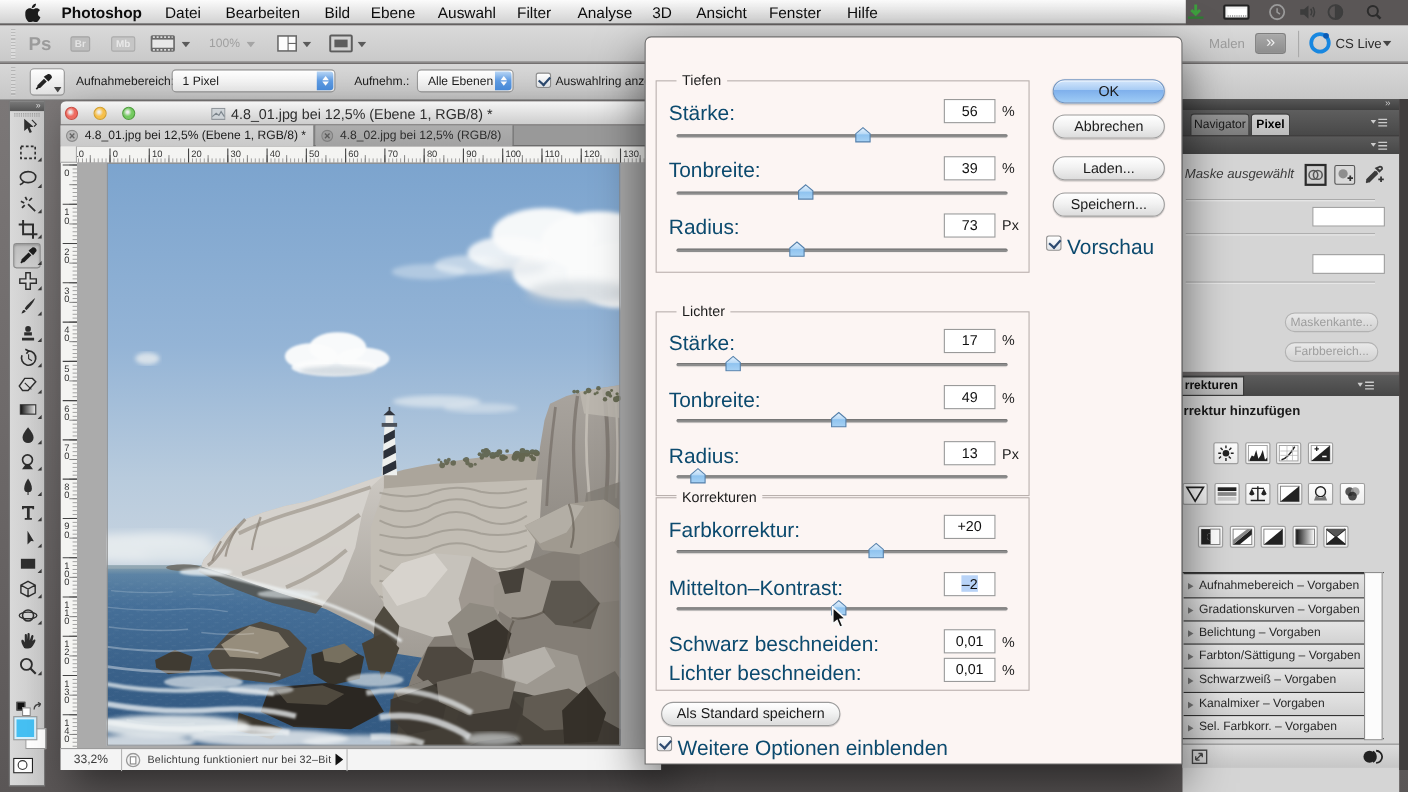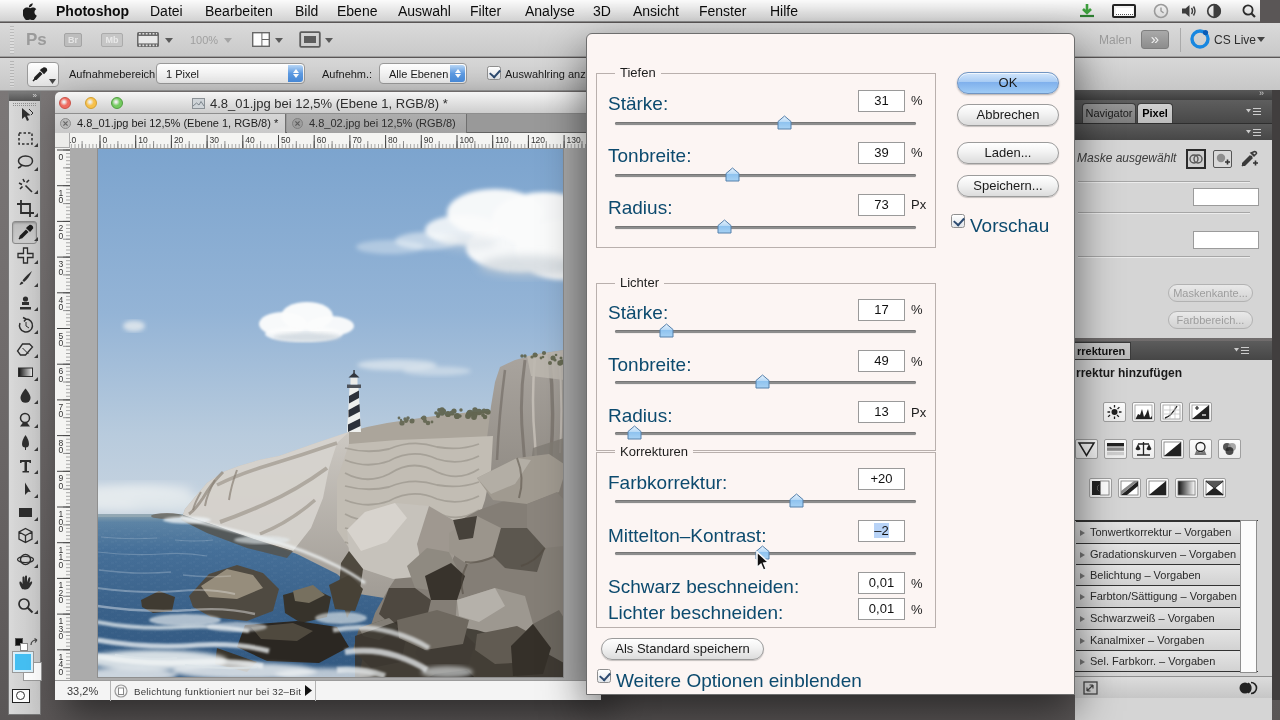--- a/index.html
+++ b/index.html
@@ -1,17 +1,17 @@
 <!DOCTYPE html>
 <html><head><meta charset="utf-8"><style>
 * { margin:0; padding:0; box-sizing:border-box; }
 html,body { width:1280px; height:720px; overflow:hidden; }
 body { font-family:"Liberation Sans", sans-serif; position:relative; background:#5a5656; }
 .abs { position:absolute; }
-#menubar { left:0; top:0; width:1260px; height:22px;
+#menubar { left:0; top:0; width:1078px; height:22px;
   background:linear-gradient(#fbfbfb,#e8e8e8 45%,#d2d2d2);
   border-bottom:1px solid #8a8a8a; color:#0c0c0c; font-size:14px; }
 #menubar .mi { position:absolute; top:3px; }
 #appbar { left:0; top:23px; width:1280px; height:34px;
   background:linear-gradient(#dadada,#c9c9c9); border-bottom:1px solid #a0a0a0; }
 #optbar { left:0; top:58px; width:1280px; height:33px;
   background:linear-gradient(#d8d8d8,#c7c7c7); border-bottom:1px solid #999; }
 #workspace { left:0; top:91px; width:1280px; height:629px;
   background:linear-gradient(#7b7777 0%, #6e6a6a 45%, #5a5656 100%); }
 #tools { left:8px; top:91px; width:33px; height:624px;
@@ -1219,21 +1219,21 @@
           </defs>
           <rect x="2" y="2" width="17" height="14" fill="url(#gm1)" stroke="#777" stroke-width=".8"></rect>
         </svg></div>
       <div class="itile" style="left:128.4px;top:118px"><svg width="21" height="18" viewBox="0 0 21 18">
           <rect x="2" y="2" width="17" height="14" fill="#fff" stroke="#777" stroke-width=".8"></rect>
           <path d="M2 2 L19 16 M19 2 L2 16" stroke="#222" stroke-width="1.4"></path>
           <path d="M2 2 h17 L10.5 9 Z" fill="#555"></path>
           <path d="M2 16 h17 L10.5 9 Z" fill="#222"></path>
         </svg></div>
       <div class="abs" style="left:0;top:160px;width:183px;height:152px;border-top:1px solid #333;border-bottom:1px solid #333">
-        <div class="arow" style="top:0px">Tonwertkorrektur – Vorgaben</div>
+        <div class="arow" style="top:0px">Aufnahmebereich – Vorgaben</div>
         <div class="arow" style="top:22px">Gradationskurven – Vorgaben</div>
         <div class="arow" style="top:43px">Belichtung – Vorgaben</div>
         <div class="arow" style="top:64px">Farbton/Sättigung – Vorgaben</div>
         <div class="arow" style="top:86px">Schwarzweiß – Vorgaben</div>
         <div class="arow" style="top:108px">Kanalmixer – Vorgaben</div>
         <div class="arow" style="top:129px">Sel. Farbkorr. – Vorgaben</div>
       </div>
       <div class="abs" style="left:165px;top:160px;width:17px;height:153px;background:#fcfcfc;border:1px solid #8e8e8e"></div>
       <div class="abs" style="left:0;top:316px;width:197px;height:22px;background:linear-gradient(#dcdcdc,#c6c6c6);border-top:1px solid #8e8e8e">
         <svg class="abs" style="left:8px;top:4px" width="15" height="14" viewBox="0 0 15 14">
@@ -1247,21 +1247,21 @@
       </div>
     </div>
     <div class="abs" style="left:197px;top:0;width:8px;height:610px;background:#413e3e"></div>
   </div>
 
 <div id="dialog" class="abs">
 
   <div class="group" style="top:39px;height:175px">
     <span class="glabel">Tiefen</span>
     <span class="dlbl" style="left:11px;top:19px">Stärke:</span>
-    <div class="vbox" style="left:261px;top:16px">31</div>
+    <div class="vbox" style="left:261px;top:16px">56</div>
     <span class="unit" style="left:314px;top:19px">%</span>
     <div class="track" style="left:18px;top:48px"></div>
     <svg class="thumb" style="left:180px;top:41px" viewBox="0 0 15 15">
         <path d="M7.5 1 L14 6.5 V14 H1 V6.5 Z" fill="url(#thg)" stroke="#5580ab" stroke-width="1"></path>
       </svg>
     <span class="dlbl" style="left:11px;top:71px">Tonbreite:</span>
     <div class="vbox" style="left:261px;top:68px">39</div>
     <span class="unit" style="left:314px;top:71px">%</span>
     <div class="track" style="left:18px;top:100px"></div>
     <svg class="thumb" style="left:128px;top:93px" viewBox="0 0 15 15">

